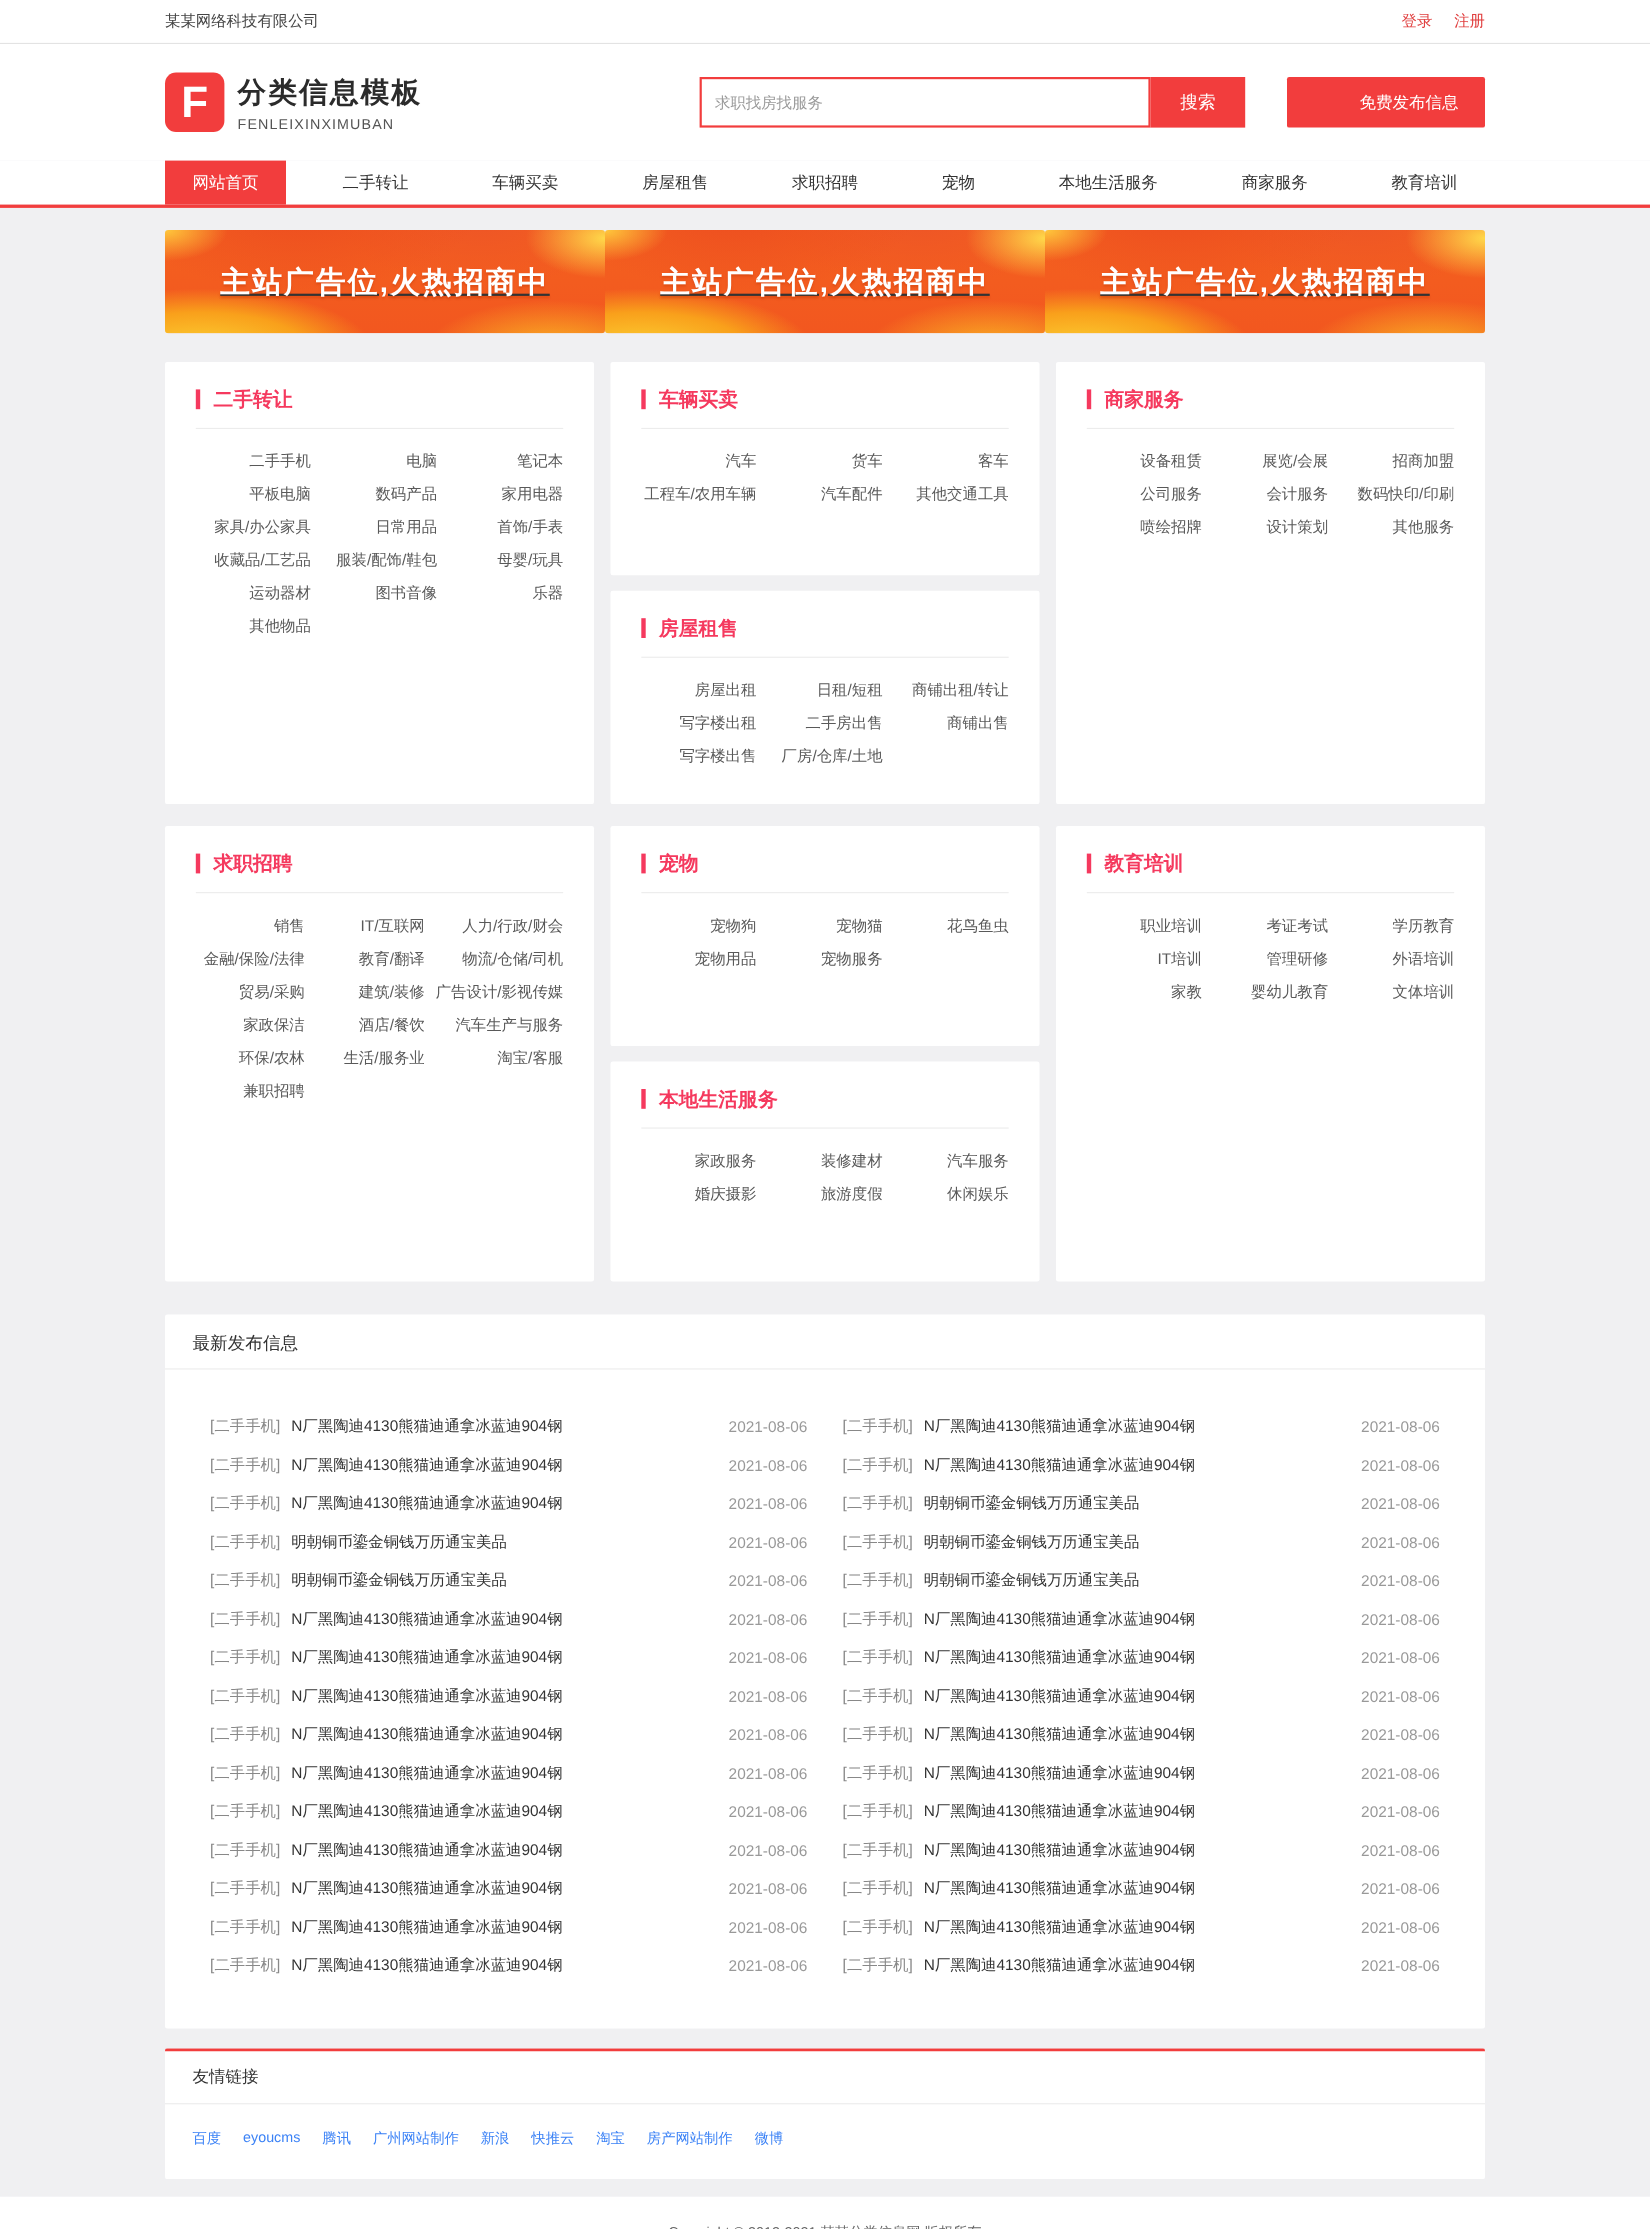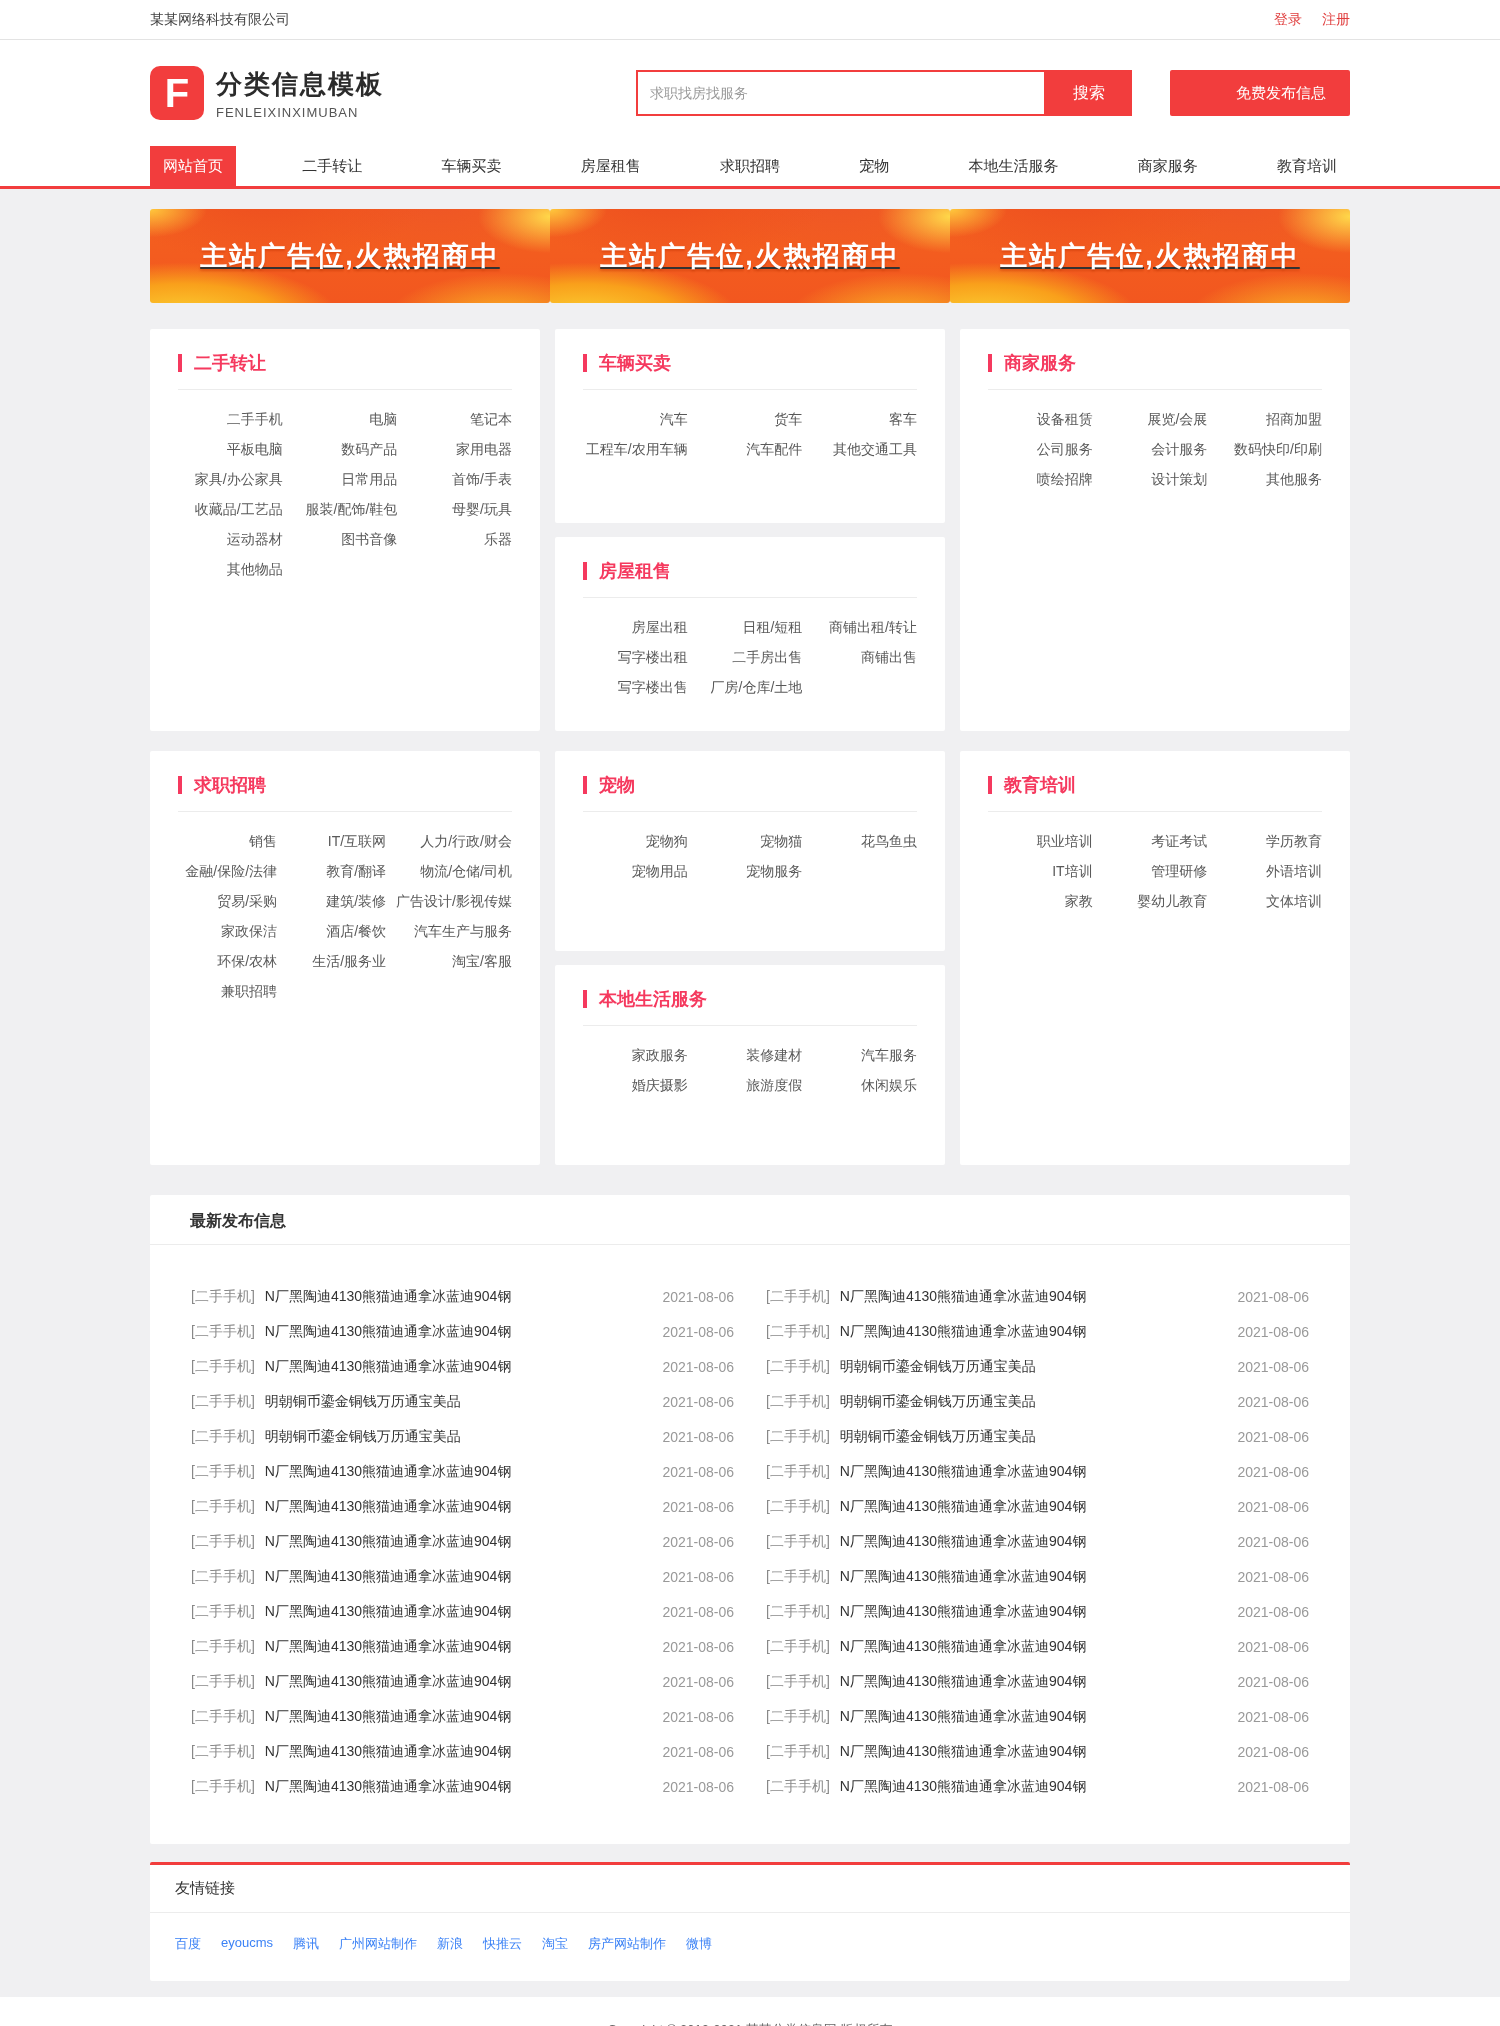--- a/index.html
+++ b/index.html
@@ -29,21 +29,21 @@
   .search-group { display:flex; margin-left:auto; }
   .search-input { width:410px; height:46px; border:2px solid #f23d3d; padding:16px 12px; font-size:14px; outline:none; }
   .search-input::placeholder { color:#9a9a9a; }
   .search-btn { width:86px; height:46px; background:#f23d3d; color:#fff; border:none; font-size:16px; cursor:pointer; }
   .post-btn { width:180px; height:46px; background:#f23d3d; color:#fff; border:none; font-size:15px;
     margin-left:38px; cursor:pointer; border-radius:2px;padding-left:48px; }
 
   
   nav { background:#fff; }
   .nav-list { list-style:none; margin:0; padding:0; display:flex; justify-content:space-between; height:40px; }
-  .nav-item { display:flex; align-items:center; padding:0 13px; font-size:15px; color:#333; cursor:pointer; }
+  .nav-item { display:flex; align-items:center; padding:0 25px; font-size:15px; color:#333; cursor:pointer; }
   .nav-item.active { background:#f23d3d; color:#fff; }
   .red-line { height:3px; background:#f23d3d; }
 
   
   .banners { display:flex; margin-top:20px;text-decoration:underline; }
   .banner { flex:1; height:94px; border-radius:3px; display:flex; align-items:center; justify-content:center;
     overflow:hidden; cursor:pointer;
     background:
       radial-gradient(55% 85% at 8% 118%, #fcd535 0%, #f9a01b 45%, rgba(249,160,27,0) 72%),
       radial-gradient(45% 80% at 88% 120%, #fbbf24 0%, rgba(251,191,36,0) 65%),
@@ -64,21 +64,21 @@
   .col-stack .card { flex:1; }
   .card { background:#fff; padding:22px 28px; border-radius:2px; overflow:hidden; }
   .card-title { display:flex; align-items:center; margin:0; font-size:18px; color:#f5395e; font-weight:bold;
     padding-bottom:14px; border-bottom:1px solid #ececec; }
   .bar { display:inline-block; width:4px; height:18px; background:#f5395e; margin-right:12px; }
   .cat-items { list-style:none; margin:14px 0 0; padding:0; display:grid; grid-template-columns:1fr 1fr 1fr; column-gap:10px;text-align:right; }
   .cat-item { font-size:14px; color:#595959; line-height:30px; cursor:pointer; white-space:nowrap; }
 
   
   .latest { background:#fff; margin-top:30px; border-radius:2px; }
-  .latest-title { font-size:16px; color:#333; font-weight:bold; margin:0; padding:16px 40px 12px;
+  .latest-title { font-size:16px; color:#333; font-weight:normal; margin:0; padding:16px 25px 12px;
     border-bottom:1px solid #ececec; }
   .latest-cols { display:flex; justify-content:space-between; padding:18px 25px 24px; }
   .latest-col { list-style:none; margin:16px; padding:0; width:48.5%; }
   .latest-row { display:flex; align-items:center; height:35px; font-size:14px; cursor:pointer; }
   .l-tag { color:#888; margin-right:10px; flex:none; }
   .l-title { color:#333; white-space:nowrap; overflow:hidden; text-overflow:ellipsis; }
   .l-date { color:#999; margin-left:auto; flex:none; padding-left:20px; }
 
   
   .friends { background:#fff; margin-top:18px; border-top:3px solid #f23d3d; border-radius:2px; }

